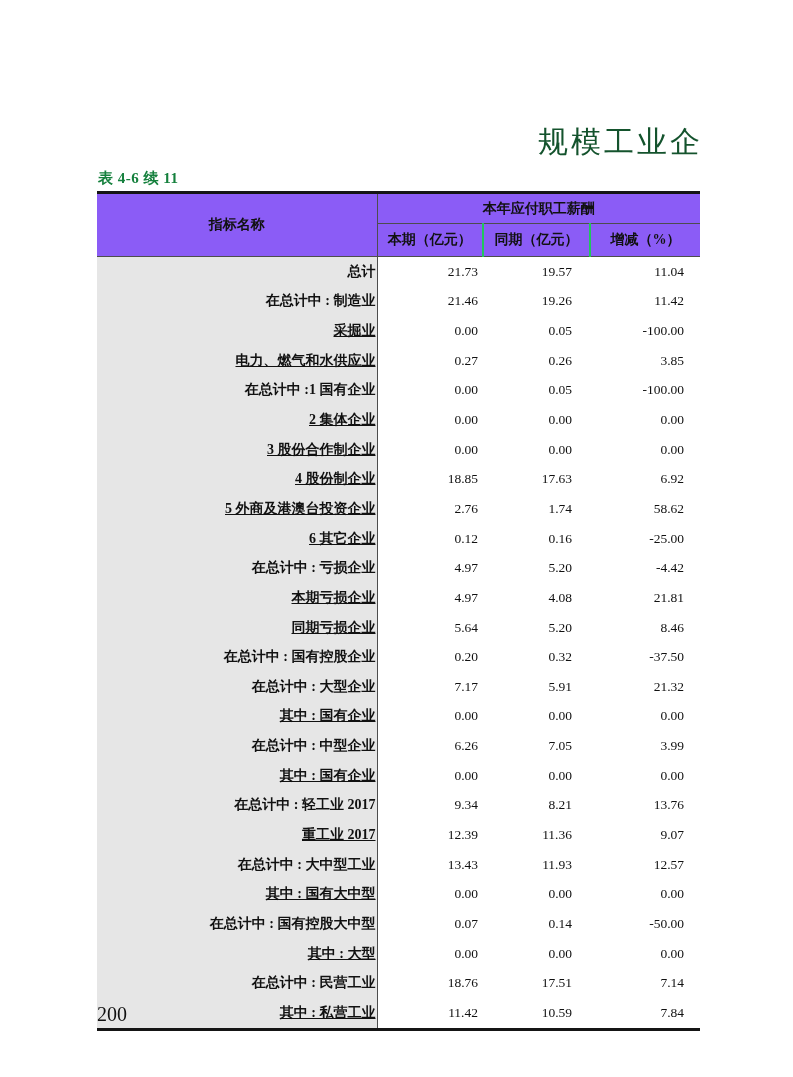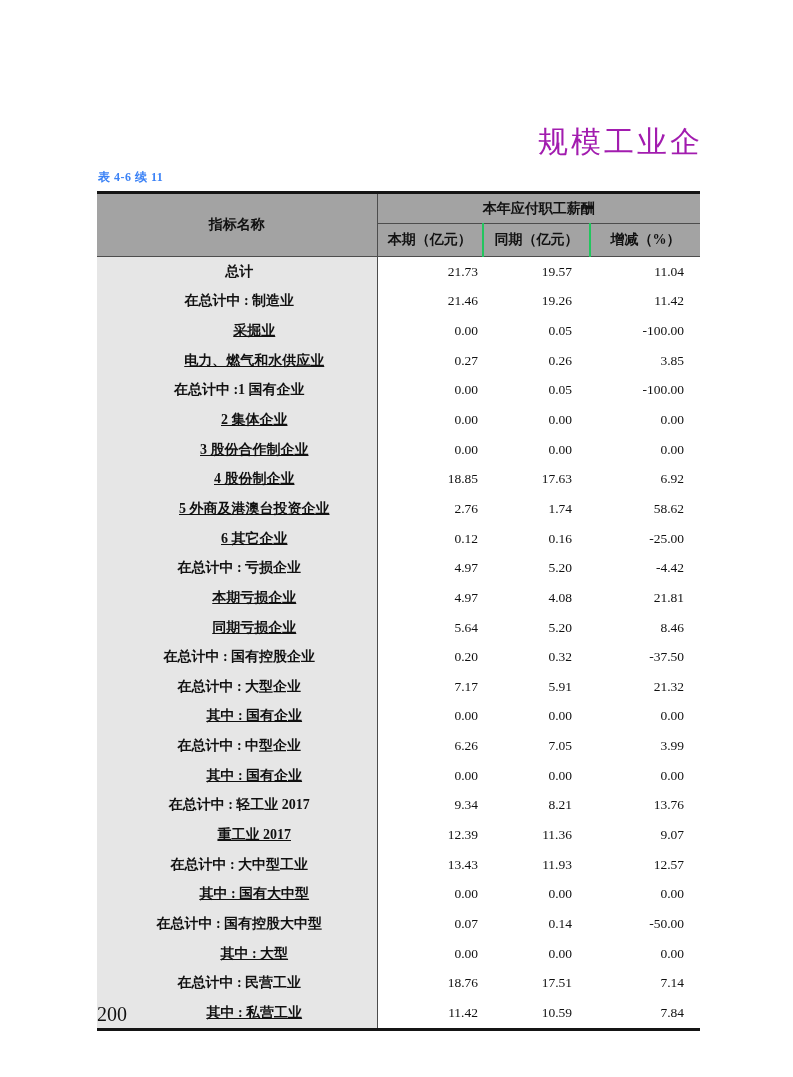--- a/index.html
+++ b/index.html
@@ -17,44 +17,44 @@
     font-family:"Liberation Sans","DejaVu Sans",sans-serif;
     font-weight:bold;font-size:15px;letter-spacing:1px;color:#111;
     padding-bottom:5px;
     border-bottom:3px solid #151515;
   }
   
   .doc-title{
     position:absolute;left:97px;top:122px;width:606px;
     text-align:right;
     font-family:Liberation Sans, sans-serif;
-    font-size:30px;letter-spacing:3px;color:#a21caf;
+    font-size:30px;letter-spacing:3px;color:#14532d;
     white-space:nowrap;
   }
   
   .table-caption{
     position:absolute;left:98px;top:169px;
-    font-size:12px;font-weight:bold;letter-spacing:0.5px;color:#3b82f6;
+    font-size:15px;font-weight:bold;letter-spacing:0.5px;color:#15803d;
   }
   
   .tbl-wrap{position:absolute;left:97px;top:191px;width:603px;}
   table.data-table{
     width:603px;
     border-collapse:collapse;
     table-layout:fixed;
     border-top:3px solid #151515;
     border-bottom:3px solid #151515;
   }
   .data-table th,.data-table td{
     margin:0;font-weight:normal;
     vertical-align:middle;
     overflow:hidden;white-space:nowrap;
   }
   .data-table thead th{
-    background:#a3a3a3;
+    background:#8b5cf6;
     font-size:14px;font-weight:bold;
     text-align:center;color:#111;
   }
   th.indicator-head{
     border-right:1px solid #4d4d4d;
     border-bottom:1px solid #4d4d4d;
   }
   th.span-head{
     height:27px;
     border-bottom:1px solid #4d4d4d;
@@ -62,21 +62,21 @@
   th.sub-head{
     height:30px;
     border-bottom:1px solid #4d4d4d;
   }
   th.sub-head.vline{border-right:2px solid #22c55e;}
   tbody td{height:27.65px;}
   td.label-cell{
     background:#e6e6e6;
     border-right:1px solid #4d4d4d;
     font-size:14px;font-weight:bold;color:#111;
-    padding-left:6px;text-align:center;
+    padding-left:6px;text-align:right;
   }
   tr.indent-1 td.label-cell{padding-left:36px;text-decoration:underline;}
   td.val{
     background:#ffffff;
     text-align:right;
     font-size:13.5px;color:#111;
     font-family:"Liberation Serif","DejaVu Serif",serif;
   }
   td.val.c1{padding-right:5px;margin-top:41px;}
   td.val.c2{padding-right:18px;}

